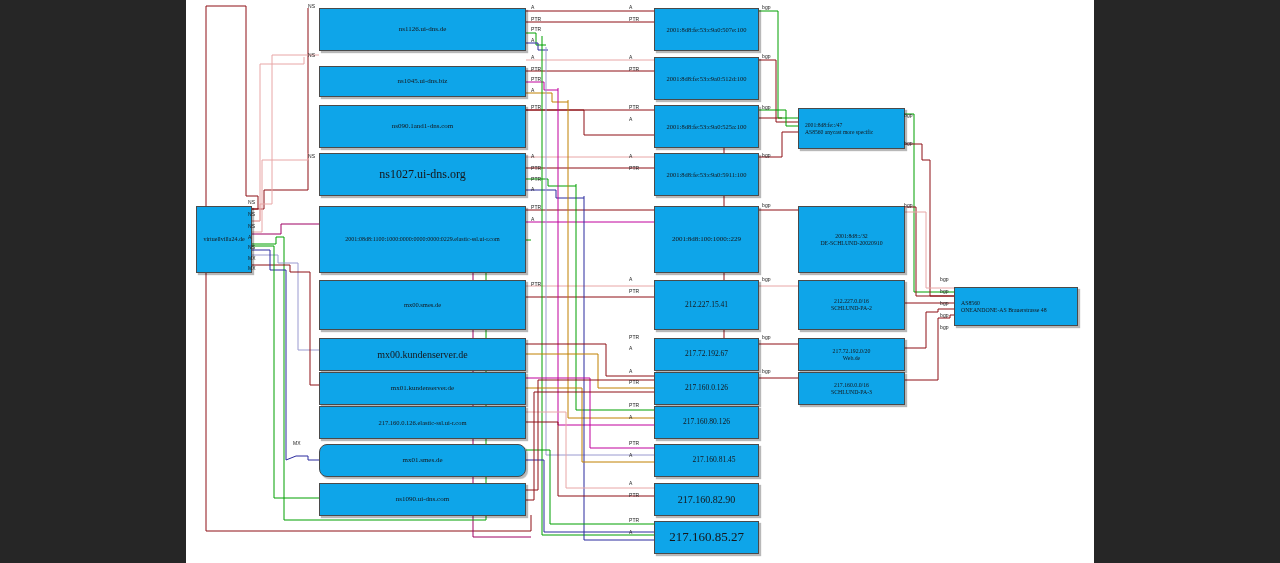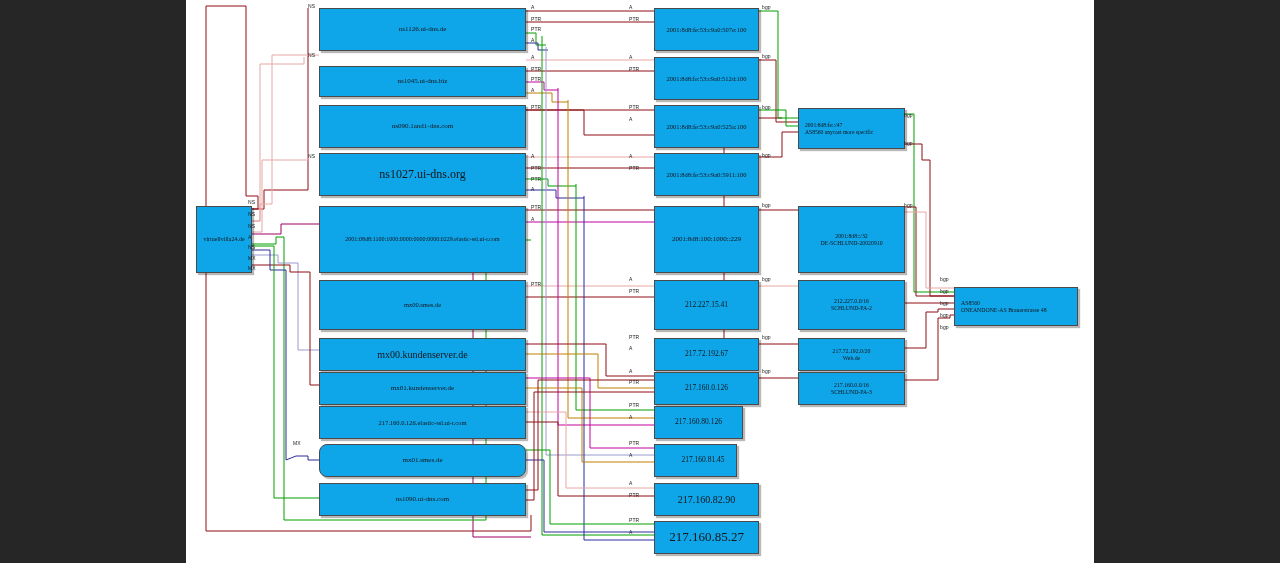--- a/index.html
+++ b/index.html
@@ -215,24 +215,24 @@
         </div>
         <div class="node" style="left: 468px; top: 280px; width: 105px; height: 50px; font-size: 7.5px;">
           <span class="lbl">212.227.15.41</span>
         </div>
         <div class="node" style="left: 468px; top: 338px; width: 105px; height: 33px; font-size: 7.5px;">
           <span class="lbl">217.72.192.67</span>
         </div>
         <div class="node" style="left: 468px; top: 372px; width: 105px; height: 33px; font-size: 7.5px;">
           <span class="lbl">217.160.0.126</span>
         </div>
-        <div class="node" style="left: 468px; top: 406px; width: 89px; height: 33px; font-size: 7.5px;">
+        <div class="node" style="left: 468px; top: 406px; width: 105px; height: 33px; font-size: 7.5px;">
           <span class="lbl">217.160.80.126</span>
         </div>
-        <div class="node" style="left: 468px; top: 444px; width: 83px; height: 33px; font-size: 7.5px; padding-left: 18px;">
+        <div class="node" style="left: 468px; top: 444px; width: 105px; height: 33px; font-size: 7.5px; padding-left: 18px;">
           <span class="lbl">217.160.81.45</span>
         </div>
         <div class="node" style="left: 468px; top: 483px; width: 105px; height: 33px; font-size: 10px;">
           <span class="lbl">217.160.82.90</span>
         </div>
         <div class="node" style="left: 468px; top: 521px; width: 105px; height: 33px; font-size: 13px;">
           <span class="lbl">217.160.85.27</span>
         </div>
         <div class="node left-al" style="left: 612px; top: 108px; width: 107px; height: 41px; font-size: 5.6px;">
           <span class="lbl">2001:8d8:fe::/47

